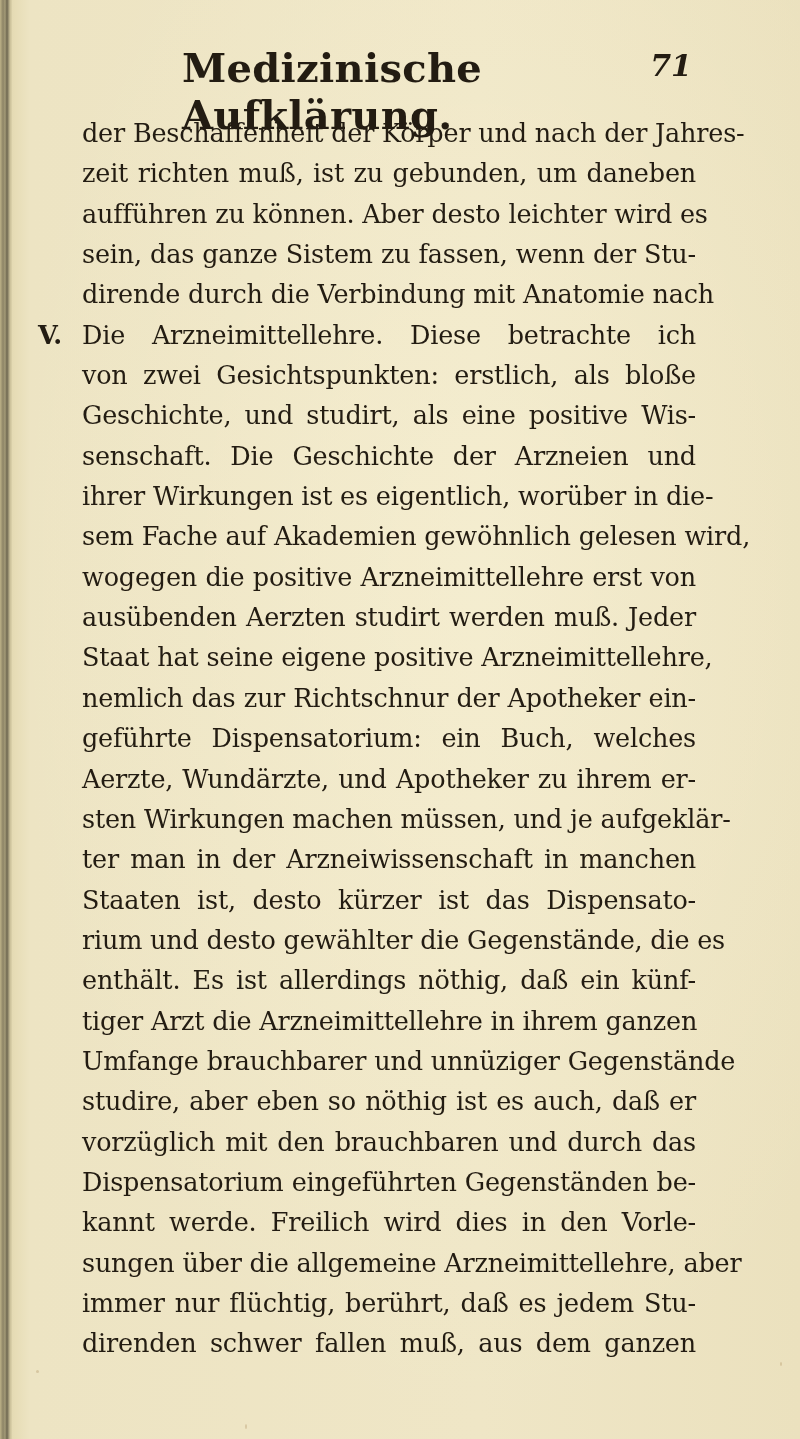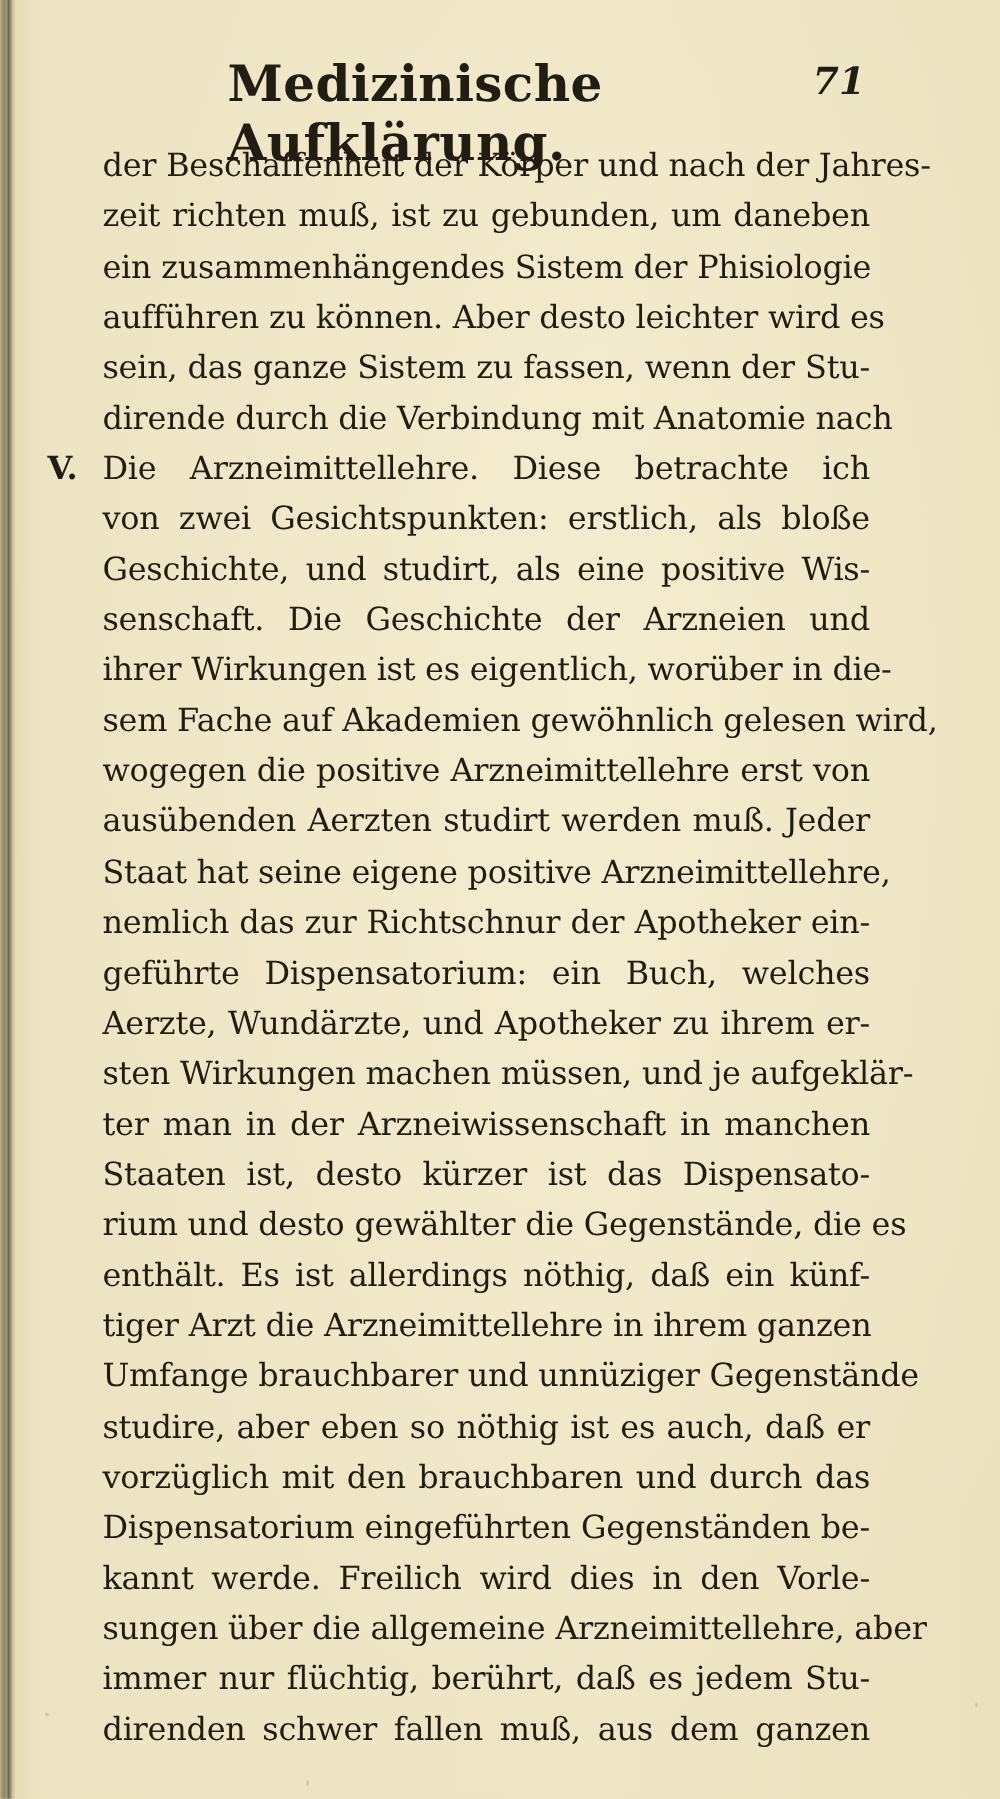--- a/index.html
+++ b/index.html
@@ -66,23 +66,20 @@
     <span class="running-title">Medizinische Aufklärung.</span>
     <span class="page-number">71</span>
   </div>
 
   <div class="body-text">
     <div class="line">
         <span class="txt">der Beschaffenheit der Körper und nach der Jahres-</span>
       </div>
     <div class="line">
         <span class="txt">zeit richten muß, ist zu gebunden, um daneben</span>
-      </div>
-    <div class="line">
-        <span class="txt">ein zusammenhängendes Sistem der Phisiologie</span>
       </div>
     <div class="line">
         <span class="txt">aufführen zu können. Aber desto leichter wird es</span>
       </div>
     <div class="line">
         <span class="txt">sein, das ganze Sistem zu fassen, wenn der Stu-</span>
       </div>
     <div class="line">
         <span class="txt">dirende durch die Verbindung mit Anatomie nach</span>
       </div>

